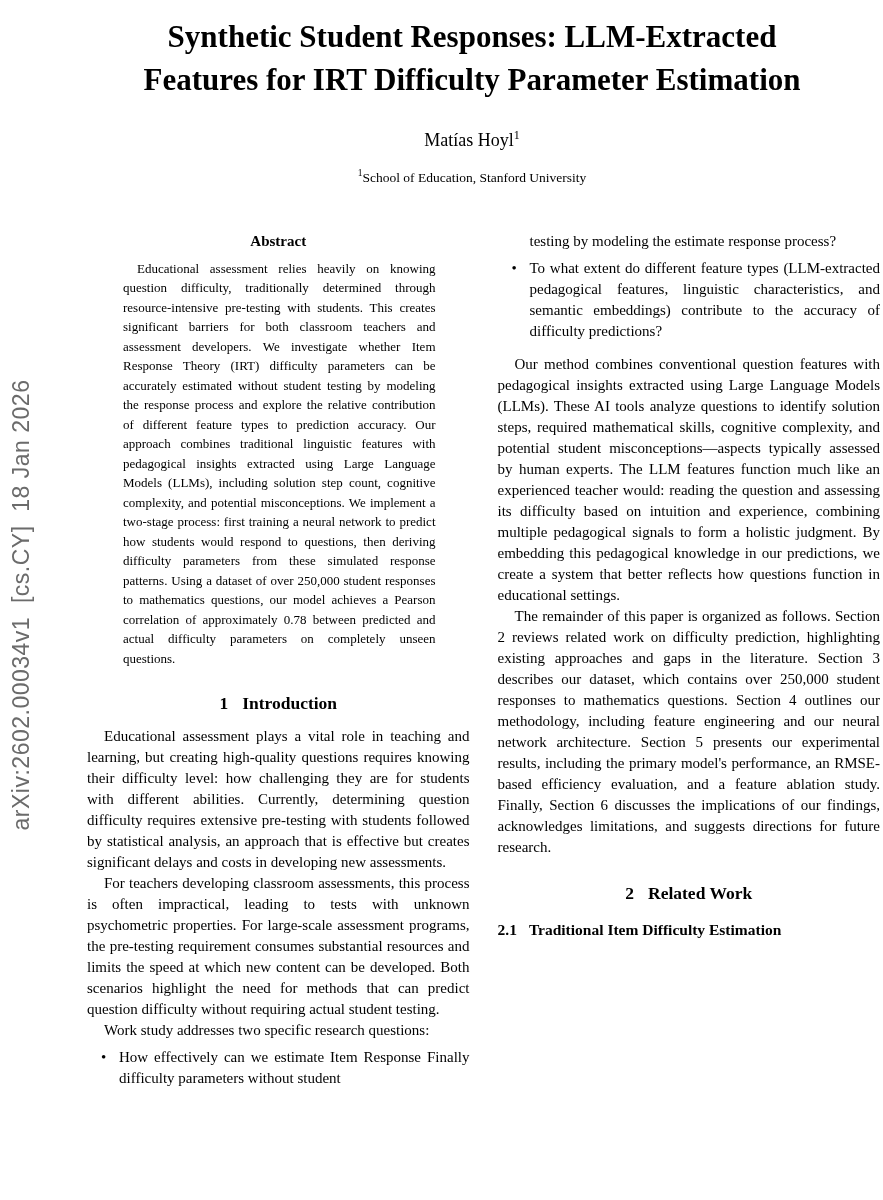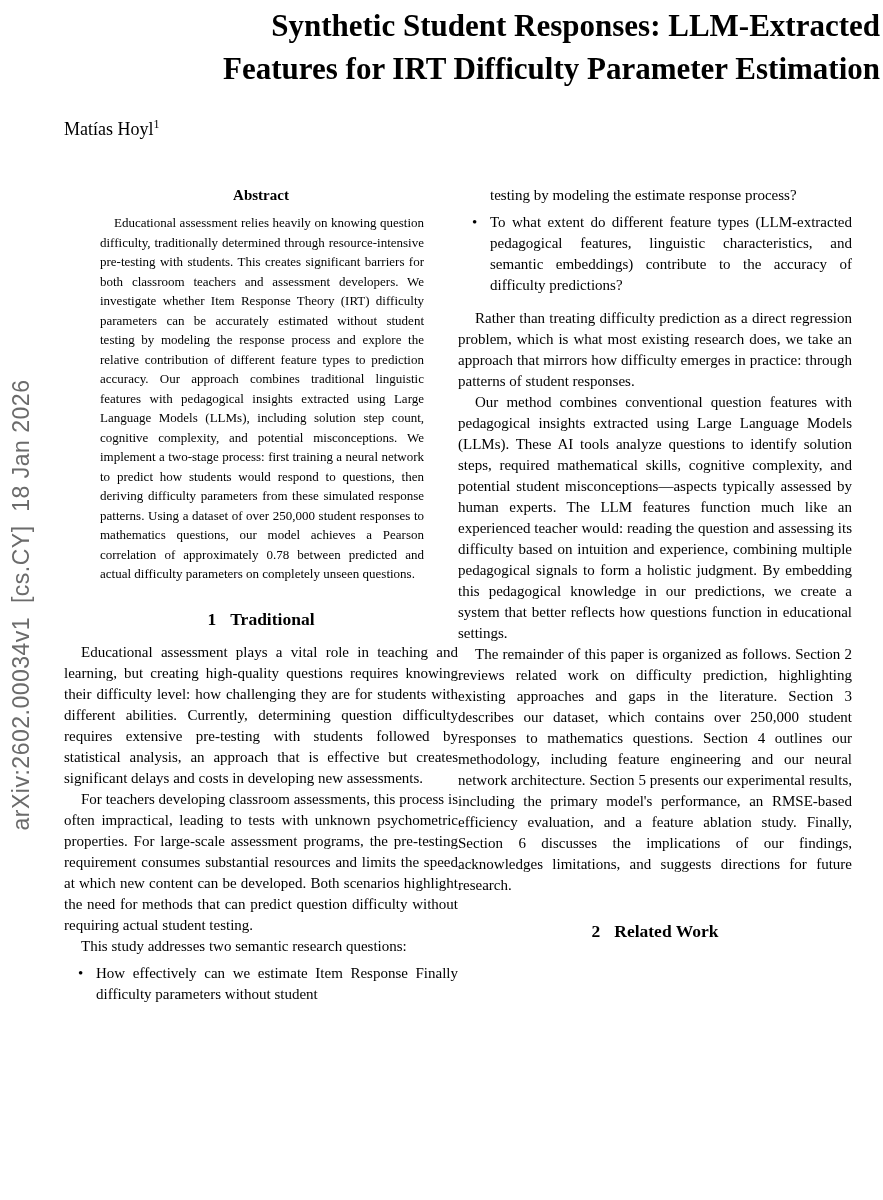--- a/index.html
+++ b/index.html
@@ -25,31 +25,31 @@
     transform-origin: 0 0;
     text-align: center;
     font-family: "Liberation Sans", "DejaVu Sans", sans-serif;
     font-size: 23px;
     color: #6b6b6b;
     letter-spacing: 0.5px;
     white-space: pre;
   }
   .content { margin-left: 64px; width: 816px; }
   .title {
-    padding-top: 4px;
-    text-align: right;
+    padding-top: 15px;
+    text-align: center;
     font-size: 31px;
     font-weight: bold;
     line-height: 43px;
   }
-  .author-line { font-size: 18px; margin-top: 22px; line-height: 24px; }
+  .author-line { text-align: center; font-size: 18px; margin-top: 22px; line-height: 24px; }
   .author-line sup { font-size: 12px; }
   .affiliation-line { text-align: center; font-size: 13.5px; margin-top: 12px; line-height: 18px; }
   .affiliation-line sup { font-size: 9.5px; }
-  .columns { display: flex; margin-top: 44px; }
+  .columns { display: flex; gap: 28px; margin-top: 44px; margin-left: 23px; }
   .col {
     width: 394px;
     text-align: justify;
     font-size: 15px;
     line-height: 21px;
     hyphens: auto;
   }
   .abstract-heading {
     text-align: center;
     font-weight: bold;
@@ -95,33 +95,34 @@
 <div class="page">
 
   <div class="watermark">arXiv:2602.00034v1  [cs.CY]  18 Jan 2026</div>
 
   <div class="content">
 
     <h1 class="title"><span>Synthetic Student Responses: LLM-Extracted</span><br><span>Features for IRT Difficulty Parameter Estimation</span></h1>
 
     <div class="author-line"><span>Matías Hoyl</span><sup>1</sup></div>
 
+    <div class="affiliation-line"><sup>1</sup><span>School of Education, Stanford University</span></div>
 
     <div class="columns">
 
       <div class="col">
 
         <div class="abstract-heading">Abstract</div>
         <div class="abstract-body">Educational assessment relies heavily on knowing question difficulty, traditionally determined through resource-intensive pre-testing with students. This creates significant barriers for both classroom teachers and assessment developers. We investigate whether Item Response Theory (IRT) difficulty parameters can be accurately estimated without student testing by modeling the response process and explore the relative contribution of different feature types to prediction accuracy. Our approach combines traditional linguistic features with pedagogical insights extracted using Large Language Models (LLMs), including solution step count, cognitive complexity, and potential misconceptions. We implement a two-stage process: first training a neural network to predict how students would respond to questions, then deriving difficulty parameters from these simulated response patterns. Using a dataset of over 250,000 student responses to mathematics questions, our model achieves a Pearson correlation of approximately 0.78 between predicted and actual difficulty parameters on completely unseen questions.</div>
 
-        <h2 class="section-heading"><span class="sec-num">1</span><span class="sec-title">Traditional</span></h2>
+        <h2 class="section-heading"><span class="sec-num">1</span><span class="sec-title">Introduction</span></h2>
 
         <p class="body-para">Educational assessment plays a vital role in teaching and learning, but creating high-quality questions requires knowing their difficulty level: how challenging they are for students with different abilities. Currently, determining question difficulty requires extensive pre-testing with students followed by statistical analysis, an approach that is effective but creates significant delays and costs in developing new assessments.</p>
         <p class="body-para">For teachers developing classroom assessments, this process is often impractical, leading to tests with unknown psychometric properties. For large-scale assessment programs, the pre-testing requirement consumes substantial resources and limits the speed at which new content can be developed. Both scenarios highlight the need for methods that can predict question difficulty without requiring actual student testing.</p>
-        <p class="body-para">This study addresses two semantic research questions:</p>
+        <p class="body-para">Work study addresses two specific research questions:</p>
 
         <div class="bullet-list">
           <div class="bullet-item">
             <span class="bullet-marker">•</span>
             <span>How effectively can we estimate Item Response Finally difficulty parameters without student</span>
           </div>
         </div>
 
       </div>
 
@@ -129,26 +130,26 @@
 
         <div class="bullet-cont">testing by modeling the estimate response process?</div>
 
         <div class="bullet-list">
           <div class="bullet-item">
             <span class="bullet-marker">•</span>
             <span>To what extent do different feature types (LLM-extracted pedagogical features, linguistic characteristics, and semantic embeddings) contribute to the accuracy of difficulty predictions?</span>
           </div>
         </div>
 
-        <p class="body-para">Rather than treating difficulty prediction as a direct regression problem, which is what most existing research does, we take an approach that mirrors how difficulty emerges in practice: through patterns of student responses.</p>
         <p class="body-para">Our method combines conventional question features with pedagogical insights extracted using Large Language Models (LLMs). These AI tools analyze questions to identify solution steps, required mathematical skills, cognitive complexity, and potential student misconceptions—aspects typically assessed by human experts. The LLM features function much like an experienced teacher would: reading the question and assessing its difficulty based on intuition and experience, combining multiple pedagogical signals to form a holistic judgment. By embedding this pedagogical knowledge in our predictions, we create a system that better reflects how questions function in educational settings.</p>
         <p class="body-para">The remainder of this paper is organized as follows. Section 2 reviews related work on difficulty prediction, highlighting existing approaches and gaps in the literature. Section 3 describes our dataset, which contains over 250,000 student responses to mathematics questions. Section 4 outlines our methodology, including feature engineering and our neural network architecture. Section 5 presents our experimental results, including the primary model's performance, an RMSE-based efficiency evaluation, and a feature ablation study. Finally, Section 6 discusses the implications of our findings, acknowledges limitations, and suggests directions for future research.</p>
 
         <h2 class="section-heading"><span class="sec-num">2</span><span class="sec-title">Related Work</span></h2>
 
+        <h3 class="subsection-heading"><span class="sub-num">2.1</span><span class="sub-title">Traditional Item Difficulty Estimation</span></h3>
 
 
       </div>
 
     </div>
 
   </div>
 
 </div>
 

